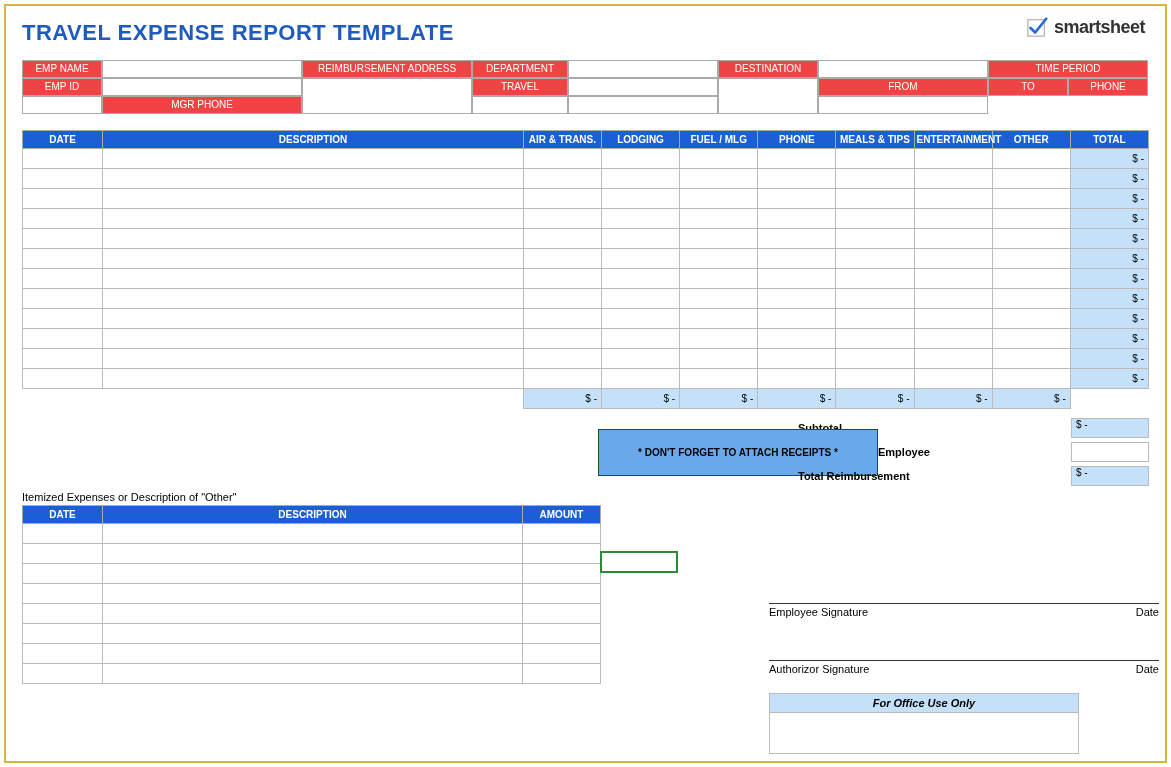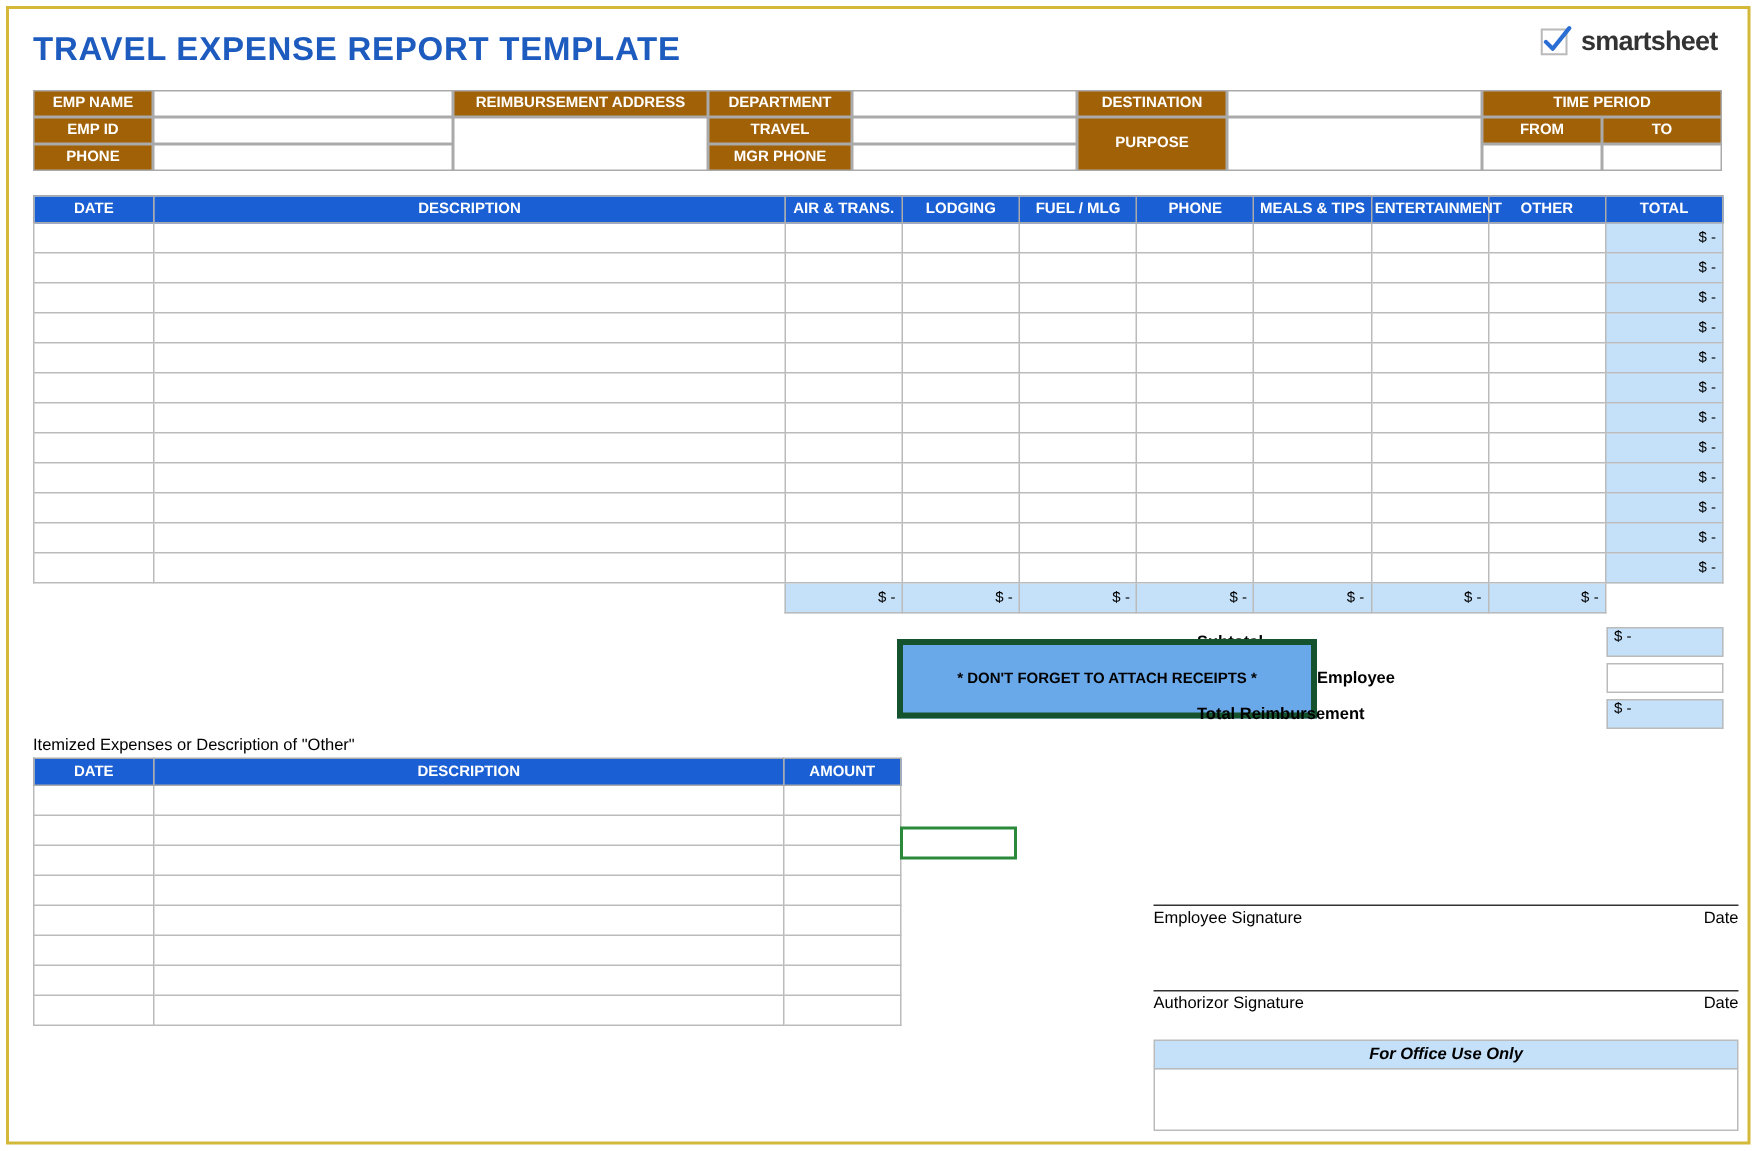--- a/index.html
+++ b/index.html
@@ -49,21 +49,21 @@
     margin-bottom: 16px;
   }
   .info-grid > div {
     border: 1px solid #aaa;
     height: 18px;
     line-height: 16px;
     padding: 0 4px;
     overflow: hidden;
     white-space: nowrap;
   }
-  .hdr { background: #a16207; color: #fff; font-weight: bold; text-align: center; }
+  .hdr { background: #ef4444; color: #fff; font-weight: normal; text-align: center; }
   .val { background: #fff; }
   
   table { border-collapse: collapse; width: 100%; table-layout: fixed; }
   .main-table th {
     background: #1a5fd4;
     color: #fff;
     font-weight: bold;
     font-size: 10px;
     padding: 3px 2px;
     border: 1px solid #aaa;
@@ -86,35 +86,35 @@
   .summary-label { flex:1; text-align:left; padding-right:6px; font-weight:bold; }
   .summary-val { width:78px; border:1px solid #bbb; height:20px; display:flex; justify-content:space-between; padding:0 4px; font-size:10px; }
   .summary-val.shade { background:#c5e1f9; }
   .receipts {
     background:#6aa9e9;
     color:#000;
     font-weight:bold;
     font-size:10px;
     text-align:center;
     padding:17px 6px;
-    border:4px solid #14532d;
+    border:1px solid #14532d;
     width:280px;
   }
   
   .itemized-title { font-size:11px; margin: 4px 0 2px 0; }
   .item-table th { background:#1a5fd4; color:#fff; font-size:10px; padding:3px 2px; border:1px solid #aaa; text-align:center; }
   .item-table td { border:1px solid #bbb; height:20px; font-size:10px; }
   .icol-date { width:80px;}
   .icol-desc { width:420px;}
   .icol-amt  { width:78px;}
   .selection { position:absolute; border:2px solid #2a8a3a; background:rgba(0,0,0,0); height:22px; width:78px; }
   
   .sig-block { position:absolute; left:750px; width:390px; font-size:11px; }
   .sig-line { border-top:1px solid #333; margin-top:32px; display:flex; justify-content:space-between; padding-top:2px;}
-  .office-box { border:1px solid #bbb; width:390px; }
+  .office-box { border:1px solid #bbb; width:310px; }
   .office-box .oh { background:#c5e1f9; text-align:center; font-style:italic; font-weight:bold; font-size:11px; padding:3px 0; border-bottom:1px solid #bbb;}
   .office-box .ob { height:40px; }
 </style>
 </head>
 <body>
 
 <div class="page">
 
   <div class="title">TRAVEL EXPENSE REPORT TEMPLATE</div>
 
@@ -135,21 +135,20 @@
     <div class="val"></div>
     <div class="hdr">DESTINATION</div>
     <div class="val"></div>
     <div class="hdr" style="grid-column: span 2;">TIME PERIOD</div>
 
     <div class="hdr">EMP ID</div>
     <div class="val"></div>
     <div class="val" style="grid-row: span 2;height:36px;"></div>
     <div class="hdr">TRAVEL</div>
     <div class="val"></div>
-    <div class="hdr" style="grid-row: span 2;height:36px;line-height:34px;">PURPOSE</div>
     <div class="val" style="grid-row: span 2;height:36px;"></div>
     <div class="hdr">FROM</div>
     <div class="hdr">TO</div>
 
     <div class="hdr">PHONE</div>
     <div class="val"></div>
     <div class="hdr">MGR PHONE</div>
     <div class="val"></div>
     <div class="val"></div>
     <div class="val"></div>

